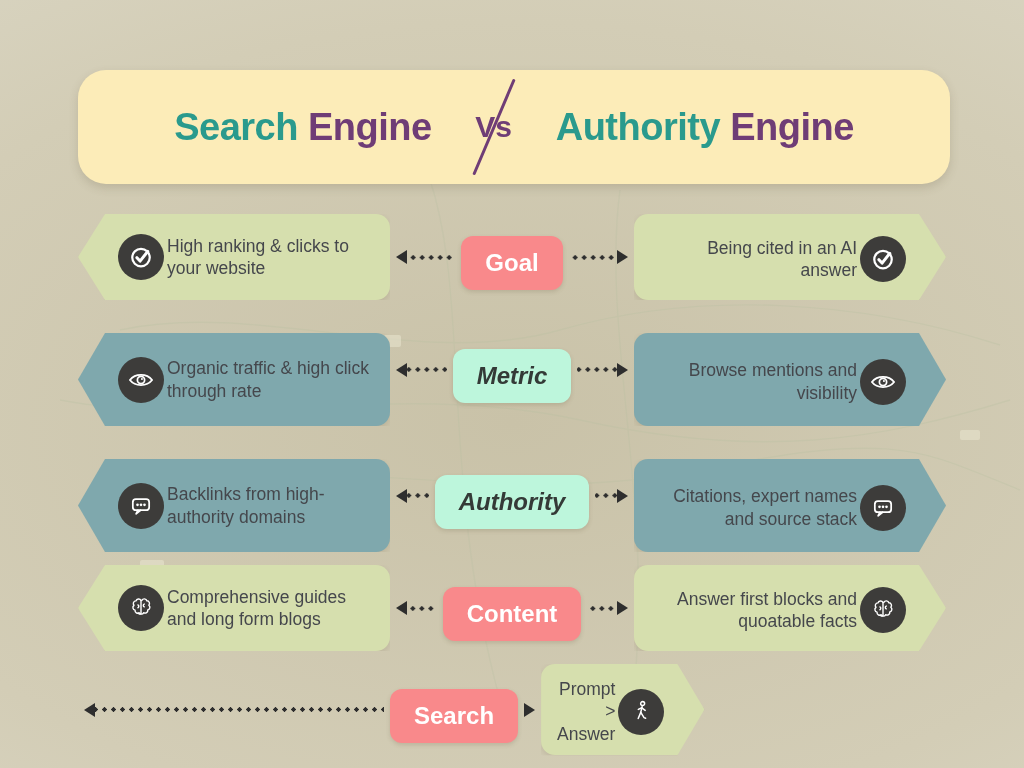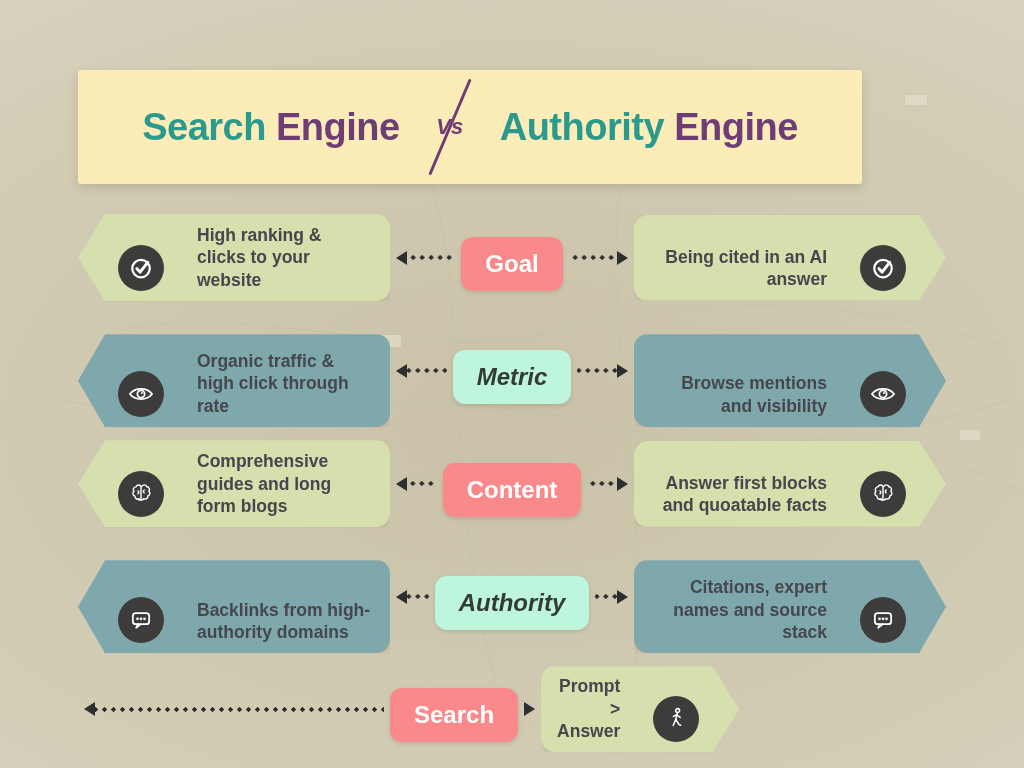--- a/index.html
+++ b/index.html
@@ -23,59 +23,59 @@
     font-family:"Liberation Sans","DejaVu Sans",sans-serif;
     background:
       radial-gradient(120% 95% at 50% 55%, var(--page-bg-center) 0%, #d3cdb6 55%, var(--page-bg-edge) 100%);
     position:relative;
   }
   .texture{position:absolute;inset:0;z-index:0;pointer-events:none;}
   .stage{position:relative;z-index:1;width:1024px;height:768px;}
 
   
   .header-card{
-    position:absolute;left:78px;top:70px;width:784px;height:114px;
-    background:var(--header-bg);border-radius:3px;
+    position:absolute;left:78px;top:70px;width:872px;height:114px;
+    background:var(--header-bg);border-radius:28px;
     box-shadow:0 4px 10px rgba(90,80,50,.18);
-    display:flex;align-items:center;justify-content:center;gap:24px;
+    display:flex;align-items:center;justify-content:center;gap:36px;
   }
   .title-part{font-size:38px;font-weight:800;letter-spacing:-.5px;white-space:nowrap;}
   .c-teal{color:var(--teal-text);}
   .c-purple{color:var(--purple-text);}
   .vs-wrap{position:relative;width:52px;height:110px;display:flex;align-items:center;justify-content:center;}
   .vs-slash{
     position:absolute;left:50%;top:50%;width:3px;height:104px;
     background:var(--purple-text);transform:translate(-50%,-50%) rotate(23deg);border-radius:2px;
   }
-  .vs-text{position:relative;font-style:italic;font-size:22px;font-weight:800;color:var(--purple-text);}
+  .vs-text{position:relative;font-size:30px;font-weight:800;color:var(--purple-text);}
 
   
   .rows{position:absolute;left:78px;top:214px;width:868px;}
   .row{
     display:grid;grid-template-columns:312px 1fr auto 1fr 312px;
     align-items:center;margin-bottom:13px;
   }
   .box{
-    display:flex;align-items:flex-end;gap:33px;
+    display:flex;align-items:center;gap:3px;
     min-height:86px;color:var(--box-text);
-    font-size:17.5px;font-weight:700;line-height:1.28;
+    font-size:17.5px;font-weight:400;line-height:1.28;
     box-shadow:0 3px 6px rgba(90,80,50,.14);
   }
   .row.teal-row .box{min-height:93px;}
   .box.green{background:var(--green-box);}
   .box.teal{background:var(--teal-box);margin-top:20px;}
   .box.left{
     border-radius:0 14px 14px 0;
     clip-path:polygon(0 50%, 27px 0, 100% 0, 100% 100%, 27px 100%);
     padding:10px 16px 10px 40px;
   }
   .box.right{
     border-radius:14px 0 0 14px;
     clip-path:polygon(0 0, calc(100% - 27px) 0, 100% 50%, calc(100% - 27px) 100%, 0 100%);
-    padding:8px 40px 10px 16px;
+    padding:14px 40px 10px 16px;
     justify-content:flex-end;text-align:right;
   }
   .box-text{max-width:228px;}
   .box-text.narrow{max-width:192px;}
   .icon-circle{
     flex:0 0 46px;width:46px;height:46px;border-radius:50%;
     background:var(--icon-circle);
     display:flex;align-items:center;justify-content:center;
   }
   .icon-circle svg{width:28px;height:28px;}
@@ -189,20 +189,56 @@
         <span class="icon-circle">
           <svg viewBox="0 0 24 24" fill="none" stroke="#fff" stroke-linecap="round" stroke-linejoin="round">
             <path d="M2.5 12 C7 6.2 17 6.2 21.5 12 C17 17.8 7 17.8 2.5 12 Z" stroke-width="1.6"></path>
             <circle cx="12" cy="12" r="3.1" stroke-width="1.5"></circle>
             <circle cx="12.8" cy="11.2" r="0.9" fill="#fff" stroke="none"></circle>
           </svg>
         </span>
       </div>
     </div>
 
+    <div class="row teal-row">
+      <div class="box left teal">
+        <span class="icon-circle">
+          <svg viewBox="0 0 24 24" fill="none" stroke="#fff" stroke-linecap="round" stroke-linejoin="round">
+            <rect x="5" y="6.2" width="14" height="9.4" rx="2.6" stroke-width="1.5"></rect>
+            <path d="M9.4 15.6 l-1.6 3.1 3.8-3.1" stroke-width="1.5"></path>
+            <circle cx="9" cy="11" r="1.15" fill="#fff" stroke="none"></circle>
+            <circle cx="12" cy="11" r="1.15" fill="#fff" stroke="none"></circle>
+            <circle cx="15" cy="11" r="1.15" fill="#fff" stroke="none"></circle>
+          </svg>
+        </span>
+        <span class="box-text">Backlinks from high-authority domains</span>
+      </div>
+      <div class="connector">
+          <span class="arrowhead west"></span>
+          <span class="dots"></span>
+        </div>
+      <div class="badge mint">Authority</div>
+      <div class="connector">
+          <span class="dots"></span>
+          <span class="arrowhead east"></span>
+        </div>
+      <div class="box right teal">
+        <span class="box-text narrow">Citations, expert names and source stack</span>
+        <span class="icon-circle">
+          <svg viewBox="0 0 24 24" fill="none" stroke="#fff" stroke-linecap="round" stroke-linejoin="round">
+            <rect x="5" y="6.2" width="14" height="9.4" rx="2.6" stroke-width="1.5"></rect>
+            <path d="M9.4 15.6 l-1.6 3.1 3.8-3.1" stroke-width="1.5"></path>
+            <circle cx="9" cy="11" r="1.15" fill="#fff" stroke="none"></circle>
+            <circle cx="12" cy="11" r="1.15" fill="#fff" stroke="none"></circle>
+            <circle cx="15" cy="11" r="1.15" fill="#fff" stroke="none"></circle>
+          </svg>
+        </span>
+      </div>
+    </div>
+
     <div class="row green-row">
       <div class="box left green">
         <span class="icon-circle">
           <svg viewBox="0 0 24 24" fill="none" stroke="#fff" stroke-linecap="round" stroke-linejoin="round" stroke-width="1.2">
             <path d="M12 5.6 c-.9-1.9-3.8-1.7-4.3.3 c-2.1 0-3 2.4-1.7 3.8 c-1.7 1.2-1 3.8.9 4.1 c-.3 2.1 2 3.4 3.6 2.3 c.7 1.6 3 1.5 3.7-.1 1.8 1 3.9-.3 3.6-2.3 1.9-.4 2.5-2.9.9-4.1 1.3-1.4.4-3.7-1.7-3.8 -.5-2-3.3-2.2-4.3-.3 Z"></path>
             <path d="M12 5.6 V16.2"></path>
             <path d="M9.3 9.4 c1.1.5 1.1 1.8 0 2.4"></path>
             <path d="M14.8 8.6 c-1.1.5-1.1 1.8 0 2.4"></path>
             <path d="M9.6 16.2 c.2 1 1.5 1.3 2.4.6"></path>
           </svg>
@@ -220,56 +256,20 @@
         </div>
       <div class="box right green">
         <span class="box-text">Answer first blocks and quoatable facts</span>
         <span class="icon-circle">
           <svg viewBox="0 0 24 24" fill="none" stroke="#fff" stroke-linecap="round" stroke-linejoin="round" stroke-width="1.2">
             <path d="M12 5.6 c-.9-1.9-3.8-1.7-4.3.3 c-2.1 0-3 2.4-1.7 3.8 c-1.7 1.2-1 3.8.9 4.1 c-.3 2.1 2 3.4 3.6 2.3 c.7 1.6 3 1.5 3.7-.1 1.8 1 3.9-.3 3.6-2.3 1.9-.4 2.5-2.9.9-4.1 1.3-1.4.4-3.7-1.7-3.8 -.5-2-3.3-2.2-4.3-.3 Z"></path>
             <path d="M12 5.6 V16.2"></path>
             <path d="M9.3 9.4 c1.1.5 1.1 1.8 0 2.4"></path>
             <path d="M14.8 8.6 c-1.1.5-1.1 1.8 0 2.4"></path>
             <path d="M9.6 16.2 c.2 1 1.5 1.3 2.4.6"></path>
-          </svg>
-        </span>
-      </div>
-    </div>
-
-    <div class="row teal-row">
-      <div class="box left teal">
-        <span class="icon-circle">
-          <svg viewBox="0 0 24 24" fill="none" stroke="#fff" stroke-linecap="round" stroke-linejoin="round">
-            <rect x="5" y="6.2" width="14" height="9.4" rx="2.6" stroke-width="1.5"></rect>
-            <path d="M9.4 15.6 l-1.6 3.1 3.8-3.1" stroke-width="1.5"></path>
-            <circle cx="9" cy="11" r="1.15" fill="#fff" stroke="none"></circle>
-            <circle cx="12" cy="11" r="1.15" fill="#fff" stroke="none"></circle>
-            <circle cx="15" cy="11" r="1.15" fill="#fff" stroke="none"></circle>
-          </svg>
-        </span>
-        <span class="box-text">Backlinks from high-authority domains</span>
-      </div>
-      <div class="connector">
-          <span class="arrowhead west"></span>
-          <span class="dots"></span>
-        </div>
-      <div class="badge mint">Authority</div>
-      <div class="connector">
-          <span class="dots"></span>
-          <span class="arrowhead east"></span>
-        </div>
-      <div class="box right teal">
-        <span class="box-text narrow">Citations, expert names and source stack</span>
-        <span class="icon-circle">
-          <svg viewBox="0 0 24 24" fill="none" stroke="#fff" stroke-linecap="round" stroke-linejoin="round">
-            <rect x="5" y="6.2" width="14" height="9.4" rx="2.6" stroke-width="1.5"></rect>
-            <path d="M9.4 15.6 l-1.6 3.1 3.8-3.1" stroke-width="1.5"></path>
-            <circle cx="9" cy="11" r="1.15" fill="#fff" stroke="none"></circle>
-            <circle cx="12" cy="11" r="1.15" fill="#fff" stroke="none"></circle>
-            <circle cx="15" cy="11" r="1.15" fill="#fff" stroke="none"></circle>
           </svg>
         </span>
       </div>
     </div>
 
     <div class="row green-row">
       <div class="connector">
           <span class="arrowhead west"></span>
           <span class="dots"></span>
         </div>

